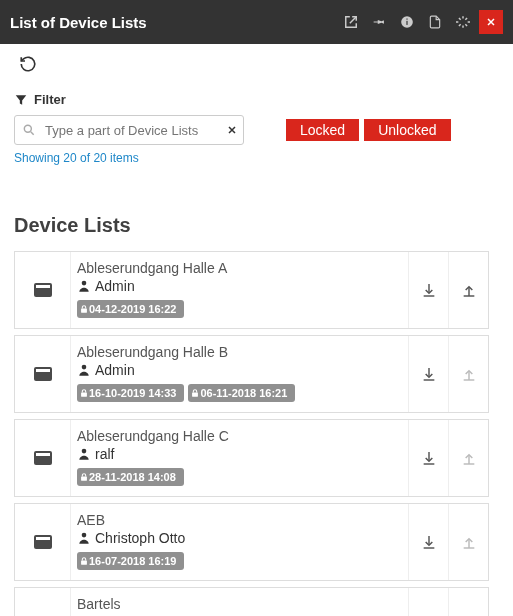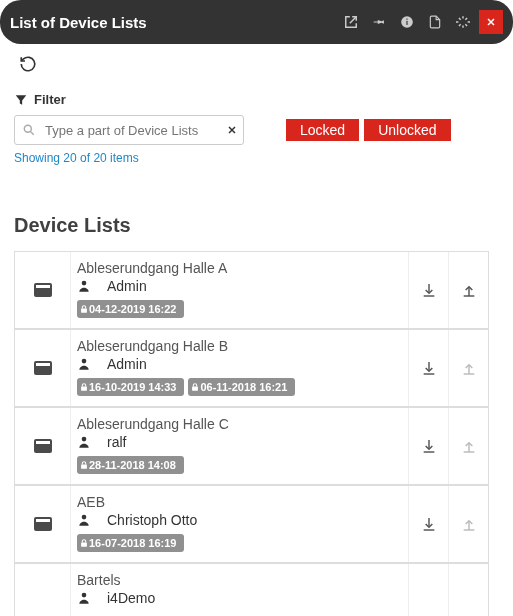--- a/index.html
+++ b/index.html
@@ -1,17 +1,17 @@
 <!DOCTYPE html>
 <html><head>
 <meta charset="utf-8">
 <style>
   * { box-sizing: border-box; margin: 0; padding: 0; }
   body { font-family: Arial, Helvetica, sans-serif; font-size: 14px; color: #333; background:#fff; width:513px; height:616px; overflow:hidden; position:relative;}
-  .titlebar { background:#333333; color:#fff; height:44px; display:flex; align-items:center; padding:0 10px; justify-content:space-between;border-radius:21px; }
+  .titlebar { background:#333333; color:#fff; height:44px; display:flex; align-items:center; padding:0 10px; justify-content:space-between; }
   .titlebar h1 { font-size:15px; font-weight:bold; }
   .title-icons { display:flex; align-items:center; gap:4px; }
   .title-icons .icon-btn { width:24px; height:24px; display:flex; align-items:center; justify-content:center; color:#ccc; cursor:pointer; }
   .title-icons .close-btn { background:#d9261c; color:#fff; width:24px; height:24px; display:flex; align-items:center; justify-content:center; cursor:pointer; }
   .toolbar { height:40px; display:flex; align-items:center; padding:0 14px; border-bottom:0; }
   .toolbar .icon-btn { width:28px; height:28px; display:flex; align-items:center; justify-content:center; color:#333; cursor:pointer; }
   .filter-area { padding:8px 14px 4px 14px; }
   .filter-label { display:flex; align-items:center; gap:6px; font-weight:bold; margin-bottom:8px; font-size:13px;}
   .filter-row { display:flex; align-items:center; gap:6px; flex-wrap:wrap;}
   .search-wrap { position:relative; width:230px; }
@@ -20,27 +20,27 @@
   .search-wrap .clr { position:absolute; right:6px; top:50%; transform:translateY(-50%); color:#333; cursor:pointer; font-weight:bold;}
   .btn-red { background:#d9261c; color:#fff; border:none; height:22px; padding:0 14px; font-size:14px; cursor:pointer; }
   .btn-red + .btn-red { margin-left:-1px; }
   .gap { width:30px; }
   .status-line { color:#1e87c8; font-size:12px; margin-top:6px; }
   .scroll-area { position:absolute; left:0; right:10px; top:178px; bottom:0; overflow-y:scroll; padding:0 14px 20px 14px;}
   .scroll-area::-webkit-scrollbar { width:14px; }
   .scroll-area::-webkit-scrollbar-track { background:#f0f0f0; }
   .scroll-area::-webkit-scrollbar-thumb { background:#bfbfbf; border-radius:2px; }
   .section-title { font-size:20px; font-weight:bold; margin:36px 0 14px 0; color:#404040;}
-  .row { border:1px solid #ddd; display:flex; align-items:stretch; }
+  .row { border:1px solid #ddd; margin-bottom:6px; display:flex; align-items:stretch; }
   .row .left { width:56px; display:flex; align-items:center; justify-content:center; border-right:1px solid #eee;}
   .device-icon { width:18px; height:14px; background:#4a4a4a; position:relative; border-radius:2px;}
   .device-icon::after { content:""; position:absolute; left:2px; top:2px; width:14px; height:3px; background:#fff;}
   .row .mid { flex:1; padding:8px 10px 10px 6px; }
   .row .mid .name { font-size:14px; color:#555; margin-bottom:2px;}
-  .row .mid .owner { display:flex; align-items:center; gap:16px; color:#333; font-size:14px; margin-bottom:6px;}
+  .row .mid .owner { display:flex; align-items:center; gap:4px; color:#333; font-size:14px; margin-bottom:6px;}
   .row .mid .owner svg { flex-shrink:0; }
   .badges { display:flex; gap:4px; flex-wrap:wrap;}
   .badge { background:#909090; color:#fff; font-size:11px; font-weight:bold; padding:3px 8px 3px 2px; border-radius:3px; display:inline-flex; align-items:center; }
   .row .actions { display:flex; }
   .row .actions .a-btn { width:40px; display:flex; align-items:center; justify-content:center; border-left:1px solid #eee; color:#555; cursor:pointer;}
   .row .actions .a-btn.disabled { color:#bbb; cursor:default;}
   svg { display:block; }
 </style>
 </head>
 <body>

